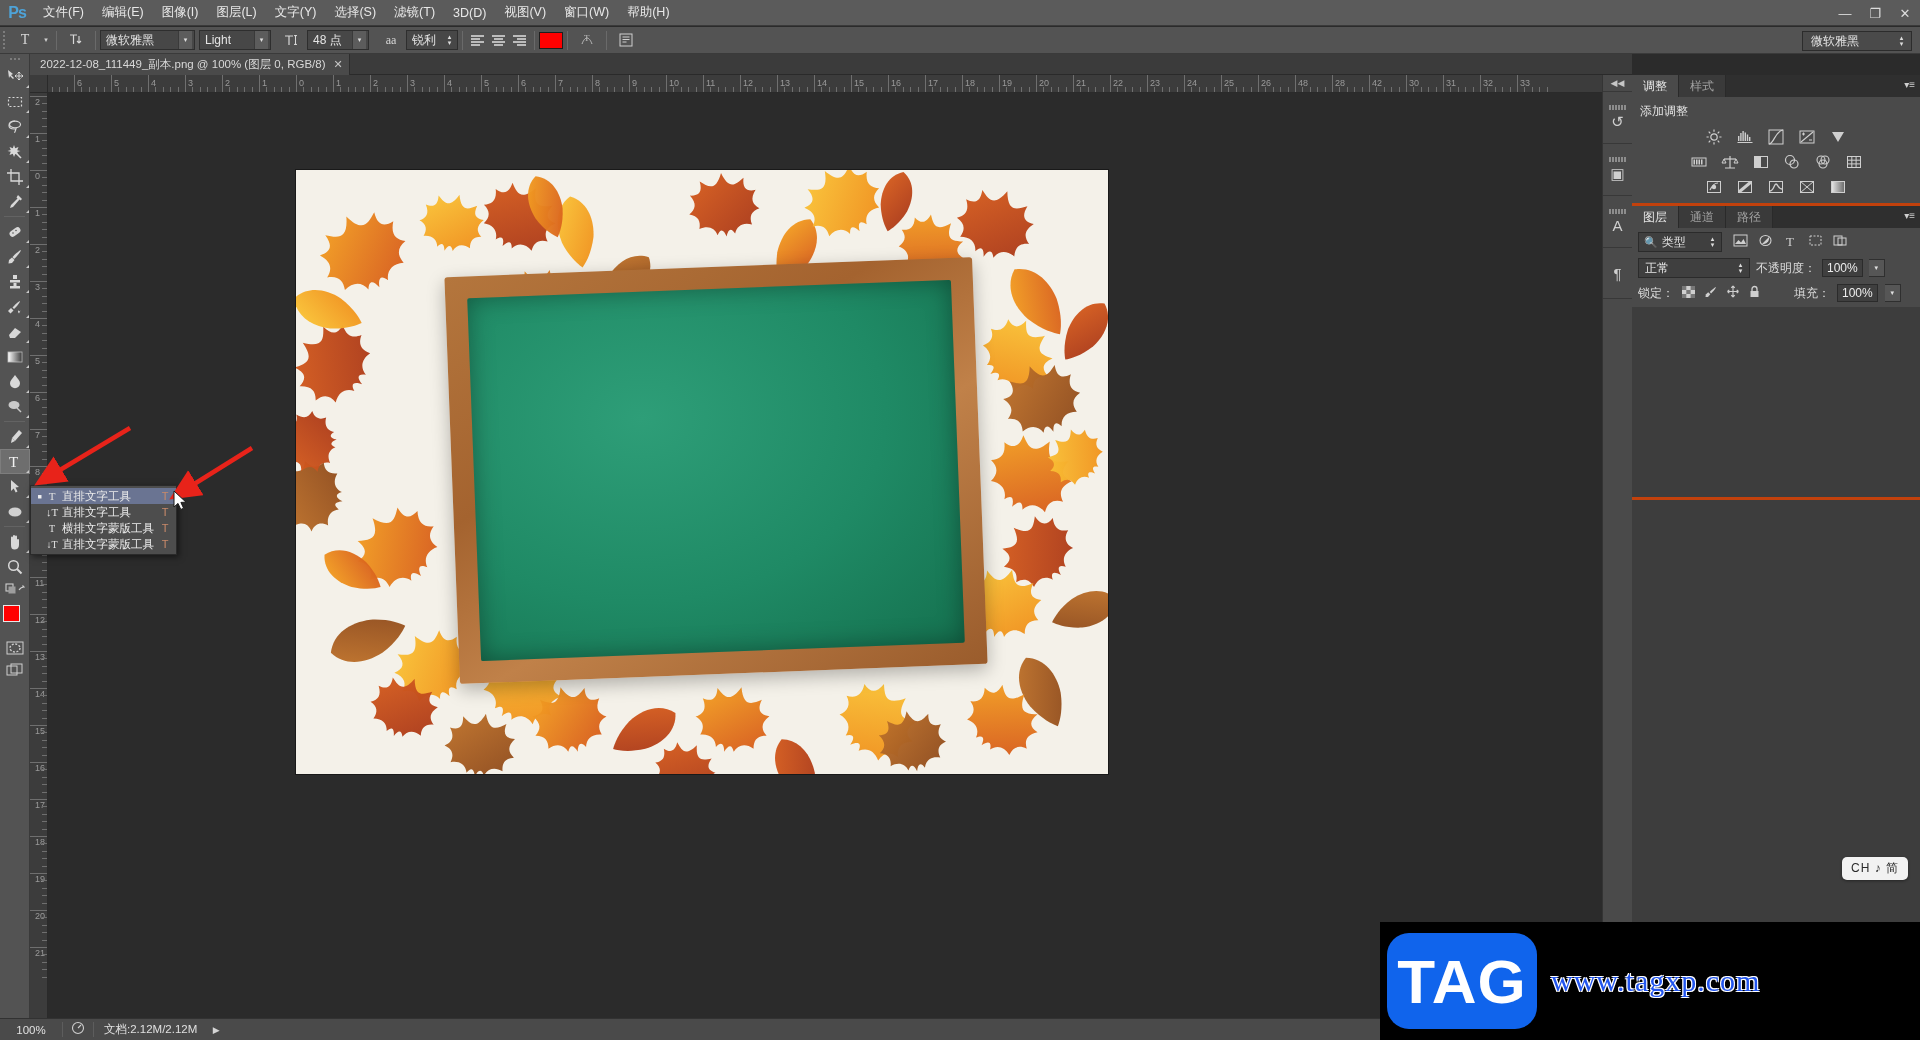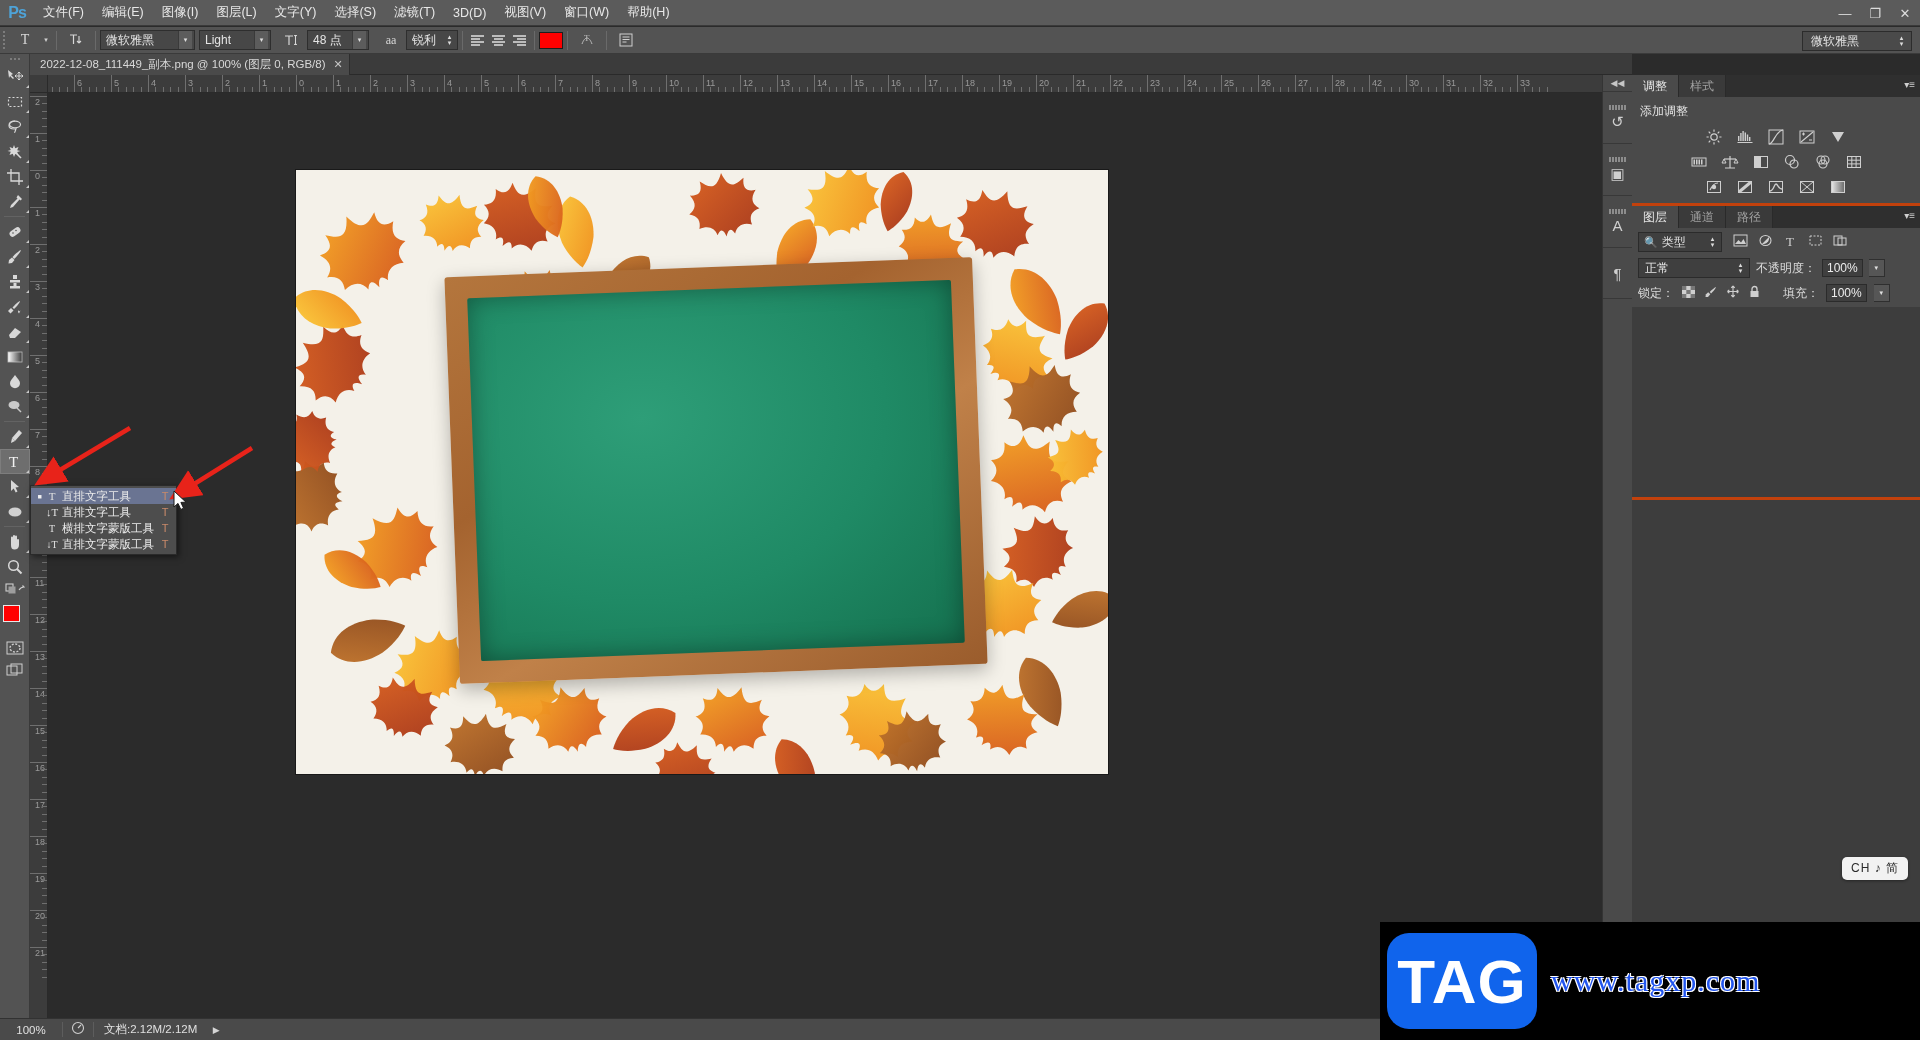--- a/index.html
+++ b/index.html
@@ -745,21 +745,21 @@
         <div class="rtick" style="left: 1187.8px; top: 12px; width: 1px; height: 5px;"></div>
         <div class="rtick" style="left: 1195.2px; top: 12px; width: 1px; height: 5px;"></div>
         <div class="rtick" style="left: 1202.6px; top: 12px; width: 1px; height: 5px;"></div>
         <div class="rtick" style="left: 1210px; top: 0px; width: 1px; height: 17px;"></div>
         <div class="rnum" style="left: 1213px; top: 3px;">26</div>
         <div class="rtick" style="left: 1217.4px; top: 12px; width: 1px; height: 5px;"></div>
         <div class="rtick" style="left: 1224.8px; top: 12px; width: 1px; height: 5px;"></div>
         <div class="rtick" style="left: 1232.2px; top: 12px; width: 1px; height: 5px;"></div>
         <div class="rtick" style="left: 1239.6px; top: 12px; width: 1px; height: 5px;"></div>
         <div class="rtick" style="left: 1247px; top: 0px; width: 1px; height: 17px;"></div>
-        <div class="rnum" style="left: 1250px; top: 3px;">27</div>
+        <div class="rnum" style="left: 1250px; top: 3px;">48</div>
         <div class="rtick" style="left: 1254.4px; top: 12px; width: 1px; height: 5px;"></div>
         <div class="rtick" style="left: 1261.8px; top: 12px; width: 1px; height: 5px;"></div>
         <div class="rtick" style="left: 1269.2px; top: 12px; width: 1px; height: 5px;"></div>
         <div class="rtick" style="left: 1276.6px; top: 12px; width: 1px; height: 5px;"></div>
         <div class="rtick" style="left: 1284px; top: 0px; width: 1px; height: 17px;"></div>
         <div class="rnum" style="left: 1287px; top: 3px;">28</div>
         <div class="rtick" style="left: 1291.4px; top: 12px; width: 1px; height: 5px;"></div>
         <div class="rtick" style="left: 1298.8px; top: 12px; width: 1px; height: 5px;"></div>
         <div class="rtick" style="left: 1306.2px; top: 12px; width: 1px; height: 5px;"></div>
         <div class="rtick" style="left: 1313.6px; top: 12px; width: 1px; height: 5px;"></div>
@@ -1272,21 +1272,21 @@
           <svg width="14" height="13" viewBox="0 0 14 13">
               <path d="M7 1v11M1.5 6.5h11M7 1L5.3 2.8M7 1l1.7 1.8M7 12l-1.7-1.8M7 12l1.7-1.8M1.5 6.5l1.8-1.7M1.5 6.5l1.8 1.7M12.5 6.5l-1.8-1.7M12.5 6.5l-1.8 1.7" stroke="#cfcfcf" stroke-width="1.1" fill="none"></path>
             </svg>
         </span>
         <span class="lock-ico">
           <svg width="11" height="13" viewBox="0 0 11 13">
               <path d="M3 6V4a2.5 2.5 0 015 0v2" fill="none" stroke="#cfcfcf" stroke-width="1.3"></path>
               <rect x="1.5" y="6" width="8" height="6" fill="#cfcfcf"></rect>
             </svg>
         </span>
-        <span class="lbl" style="margin-left:14px">填充：</span>
+        <span class="lbl" style="margin-left:25px">填充：</span>
         <span class="numbox">100%</span>
         <span class="numarrow">▾</span>
       </div>
 
 
       <div class="panel-strip"></div>
     </div>
   </div>
 
   <div class="statusbar">

